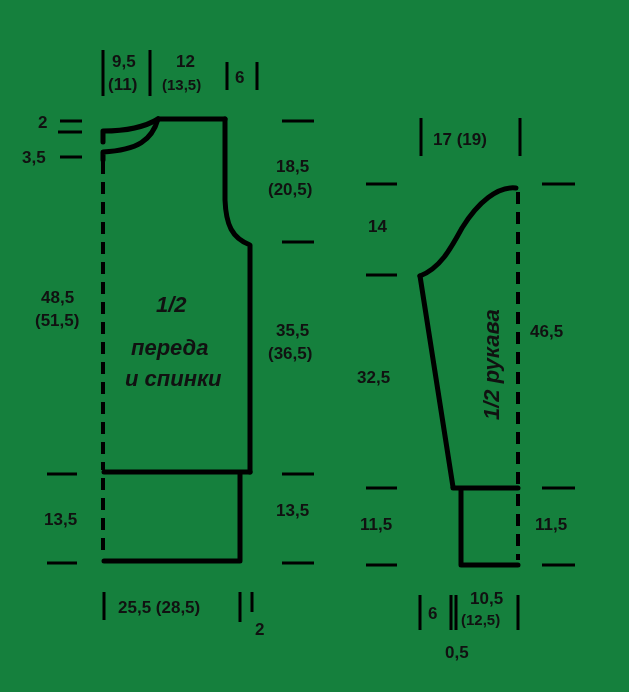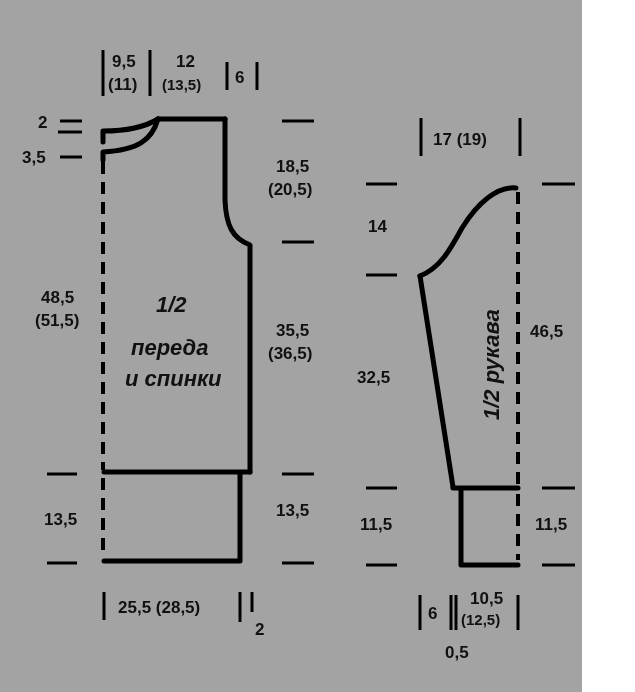--- a/index.html
+++ b/index.html
@@ -1,16 +1,16 @@
 <!DOCTYPE html>
 <html><head>
 <meta charset="utf-8">
 <style>
   html, body { margin: 0; padding: 0; background: #ffffff; }
-  #canvas { position: relative; width: 582px; height: 692px; background: #a3a3a3; overflow: hidden; }
+  #canvas { position: relative; width: 629px; height: 692px; background: #15803d; overflow: hidden; }
   svg { position: absolute; left: 0; top: 0; }
   .lbl { font-family: "Liberation Sans", sans-serif; font-weight: bold; fill: #111111; }
   .dim { font-size: 17px; }
   .dim-sm { font-size: 15px; }
   .title { font-size: 22px; font-style: italic; }
   .solid { stroke: #000; stroke-width: 5; fill: none; stroke-linecap: round; stroke-linejoin: round; }
   .dash { stroke: #000; stroke-width: 4; fill: none; stroke-dasharray: 12 8; }
   .tick { stroke: #000; stroke-width: 3; }
 </style>
 </head>

